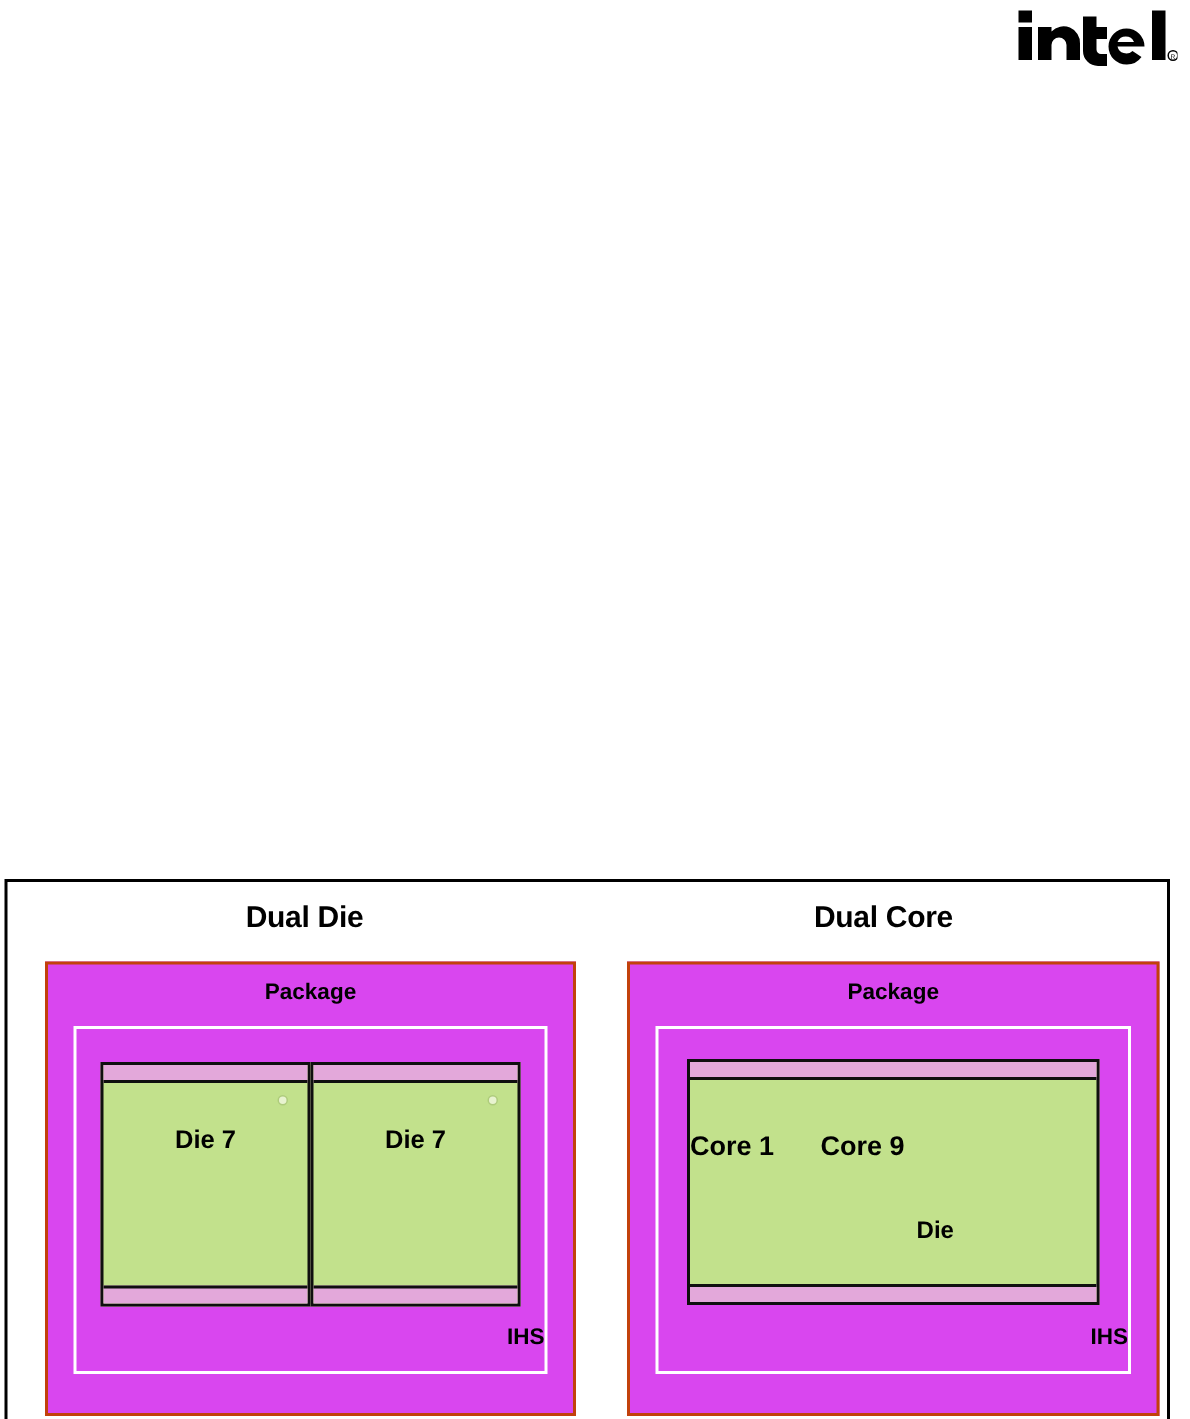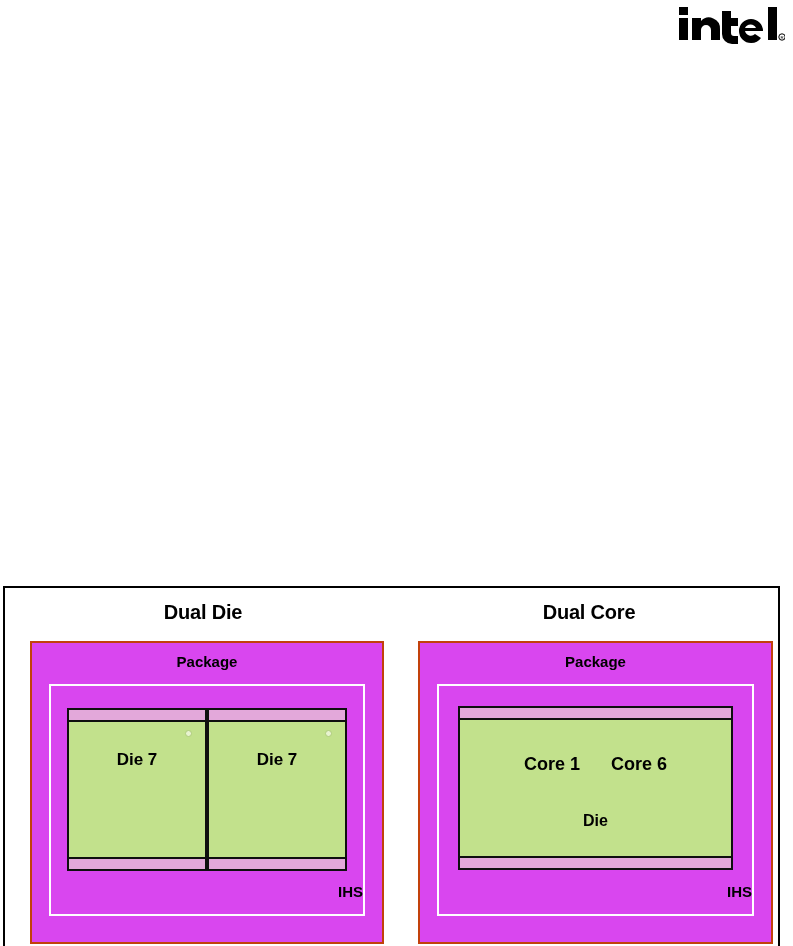--- a/index.html
+++ b/index.html
@@ -176,35 +176,36 @@
     color: #000000;
   }
 
   
   .core-label-row {
     position: absolute;
     left: 0;
     top: 46px;
     width: 100%;
     display: flex;
-    justify-content: center;
+    justify-content: flex-start;
     gap: 31px;
     font-size: 18px;
     font-weight: bold;
     color: #000000;
   }
   .inner-die-label {
     position: absolute;
     left: 0;
     top: 104px;
     width: 100%;
     text-align: center;
     font-size: 16px;
     font-weight: bold;
     color: #000000;
+    padding-left: 28px;
   }
 </style>
 </head>
 <body>
 
 <div class="brand-logo">
   <svg viewBox="0 0 110 42" width="110" height="42" aria-hidden="true">
 
     <rect x="4" y="16" width="9" height="22" fill="#000"></rect>
     <rect x="4" y="5" width="9" height="8" fill="#000"></rect>
@@ -268,21 +269,21 @@
 
       <div class="ihs-box">
 
         <div class="die-row">
 
           <div class="die-block">
             <div class="die-bar die-bar-top"></div>
 
             <div class="core-label-row">
               <span>Core 1</span>
-              <span>Core 6</span>
+              <span>Core 9</span>
             </div>
 
             <div class="inner-die-label">Die</div>
 
             <div class="die-bar die-bar-bottom"></div>
           </div>
 
         </div>
 
         <div class="ihs-label">IHS</div>

